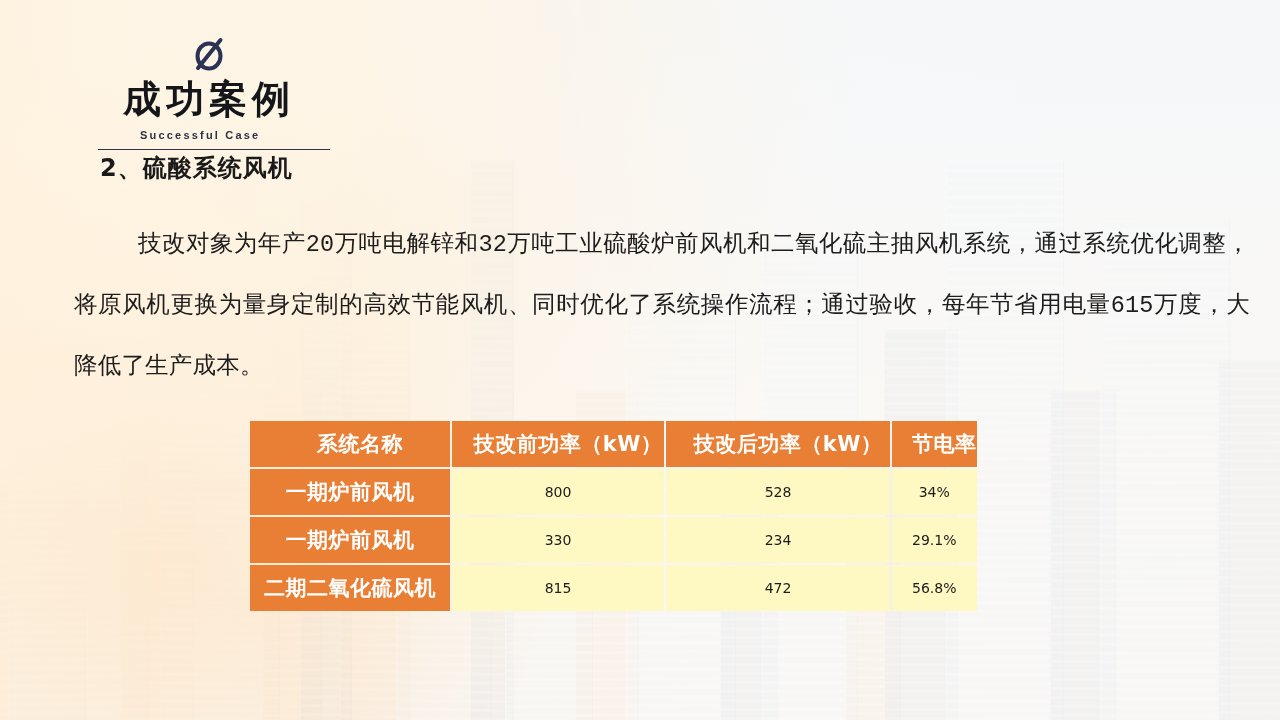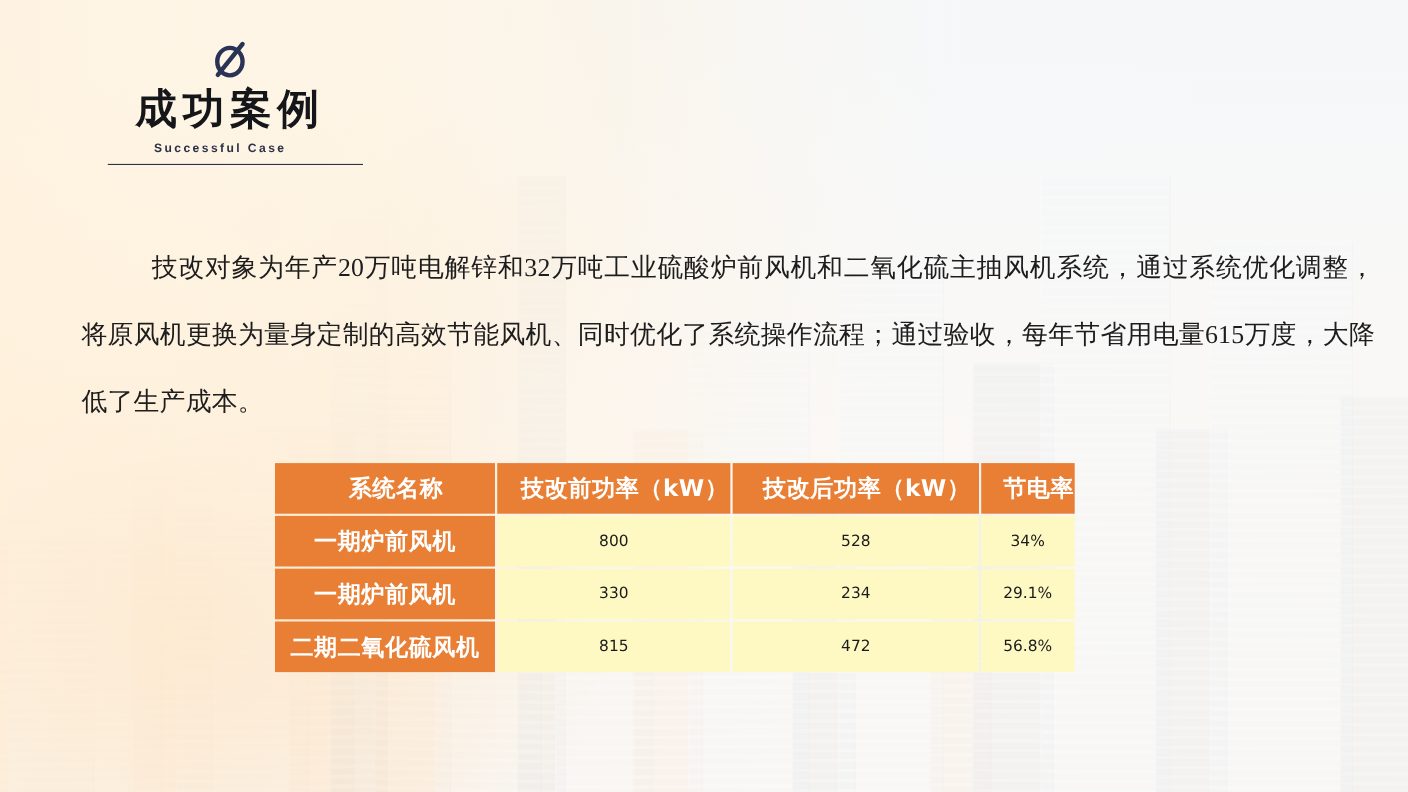--- a/index.html
+++ b/index.html
@@ -111,21 +111,21 @@
     font-size:24px; font-weight:600;
     color:#1a1a1a;
     letter-spacing:1px;
     white-space:nowrap;
   }
 
   
   .body-text {
     position:absolute; left:74px; top:214px;
     width:1176px;
-    font-family:Liberation Serif, serif;
+    font-family:Liberation Mono, monospace;
     font-size:23.5px;
     color:#1d1d1d;
     line-height:61px;
     text-align:justify;
     text-indent:64px;
     letter-spacing:0.2px;
   }
 
   
   .tbl-wrap { position:absolute; left:248px; top:419px; }
@@ -216,20 +216,21 @@
           <ellipse cx="17" cy="22" rx="11.5" ry="12.5" fill="none" stroke="#2a3355" stroke-width="4"></ellipse>
           <line x1="28.5" y1="6" x2="6" y2="34" stroke="#2a3355" stroke-width="4" stroke-linecap="round"></line>
         </svg>
       </span>
       <span class="title-cn">成功案例</span>
     </div>
     <div class="title-en">Successful Case</div>
     <div class="title-rule"></div>
   </div>
 
+  <div class="section-heading">2、硫酸系统风机</div>
 
   <div class="body-text">技改对象为年产20万吨电解锌和32万吨工业硫酸炉前风机和二氧化硫主抽风机系统，通过系统优化调整，将原风机更换为量身定制的高效节能风机、同时优化了系统操作流程；通过验收，每年节省用电量615万度，大降低了生产成本。</div>
 
   <div class="tbl-wrap">
     <table class="data">
       <thead>
         <tr>
           <th class="c1">系统名称</th>
           <th class="c2">技改前功率（kW）</th>
           <th class="c3">技改后功率（kW）</th>

